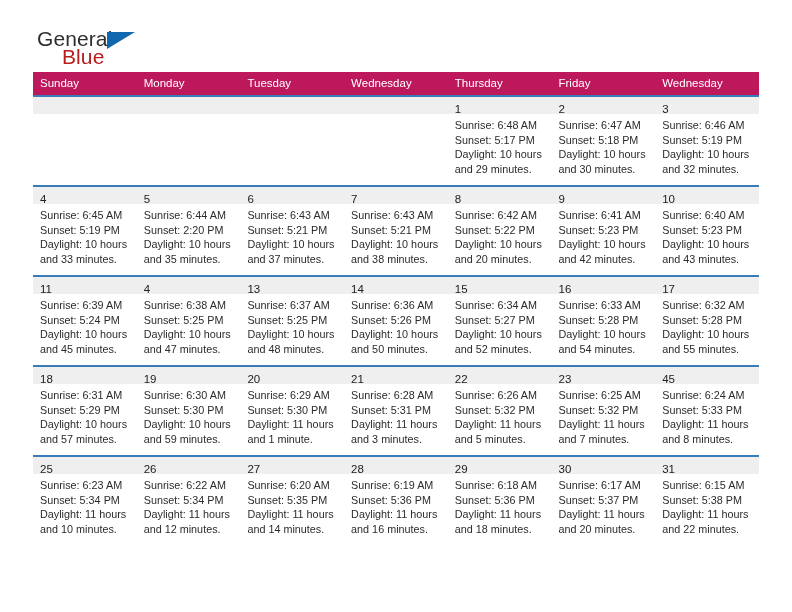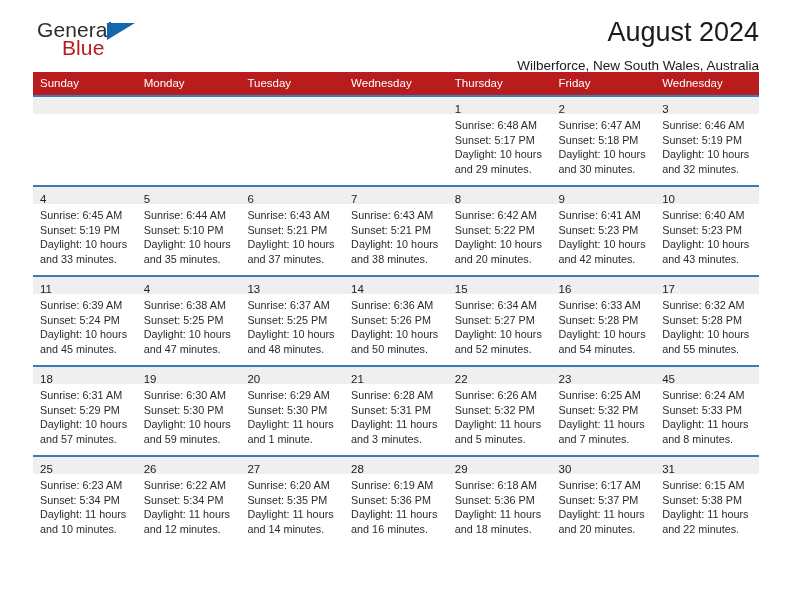--- a/index.html
+++ b/index.html
@@ -21,21 +21,21 @@
     box-sizing: border-box;
     padding: 0 33px;
   }
 
   
   .header {
     display: flex;
     align-items: flex-start;
     justify-content: space-between;
     height: 72px;
-    padding-top: 17px;
+    padding-top: 26px;
     box-sizing: border-box;
   }
   .logo {
     position: relative;
     width: 110px;
     height: 46px;
     line-height: 1;
     user-select: none;
   }
   .logo-general {
@@ -82,21 +82,21 @@
     font-weight: normal;
   }
 
   
   .calendar {
     width: 726px;
     border-collapse: collapse;
     table-layout: fixed;
   }
   .calendar thead th {
-    background: #b91c1c;
+    background: #be185d;
     color: #ffffff;
     font-size: 11.5px;
     font-weight: normal;
     text-align: left;
     padding: 5px 0 6px 7px;
     height: 19px;
     box-sizing: border-box;
   }
   .calendar tbody td {
     vertical-align: top;
@@ -141,24 +141,20 @@
 <div class="page">
 
   <div class="header">
 
     <div class="logo">
       <span class="logo-general">General</span>
       <span class="logo-triangle"></span>
       <span class="logo-blue">Blue</span>
     </div>
 
-    <div class="title-block">
-      <h1 class="cal-title">August 2024</h1>
-      <p class="cal-subtitle">Wilberforce, New South Wales, Australia</p>
-    </div>
 
   </div>
 
   <table class="calendar">
     <thead>
       <tr>
         <th>Sunday</th>
         <th>Monday</th>
         <th>Tuesday</th>
         <th>Wednesday</th>
@@ -233,21 +229,21 @@
                 <div>Daylight: 10 hours</div>
                 <div>and 33 minutes.</div>
               </div>
             </div>
           </td>
           <td>
             <div class="daycell">
               <div class="daynum-bar"><span class="daynum">5</span></div>
               <div class="dayinfo">
                 <div>Sunrise: 6:44 AM</div>
-                <div>Sunset: 5:10 PM</div>
+                <div>Sunset: 2:20 PM</div>
                 <div>Daylight: 10 hours</div>
                 <div>and 35 minutes.</div>
               </div>
             </div>
           </td>
           <td>
             <div class="daycell">
               <div class="daynum-bar"><span class="daynum">6</span></div>
               <div class="dayinfo">
                 <div>Sunrise: 6:43 AM</div>

